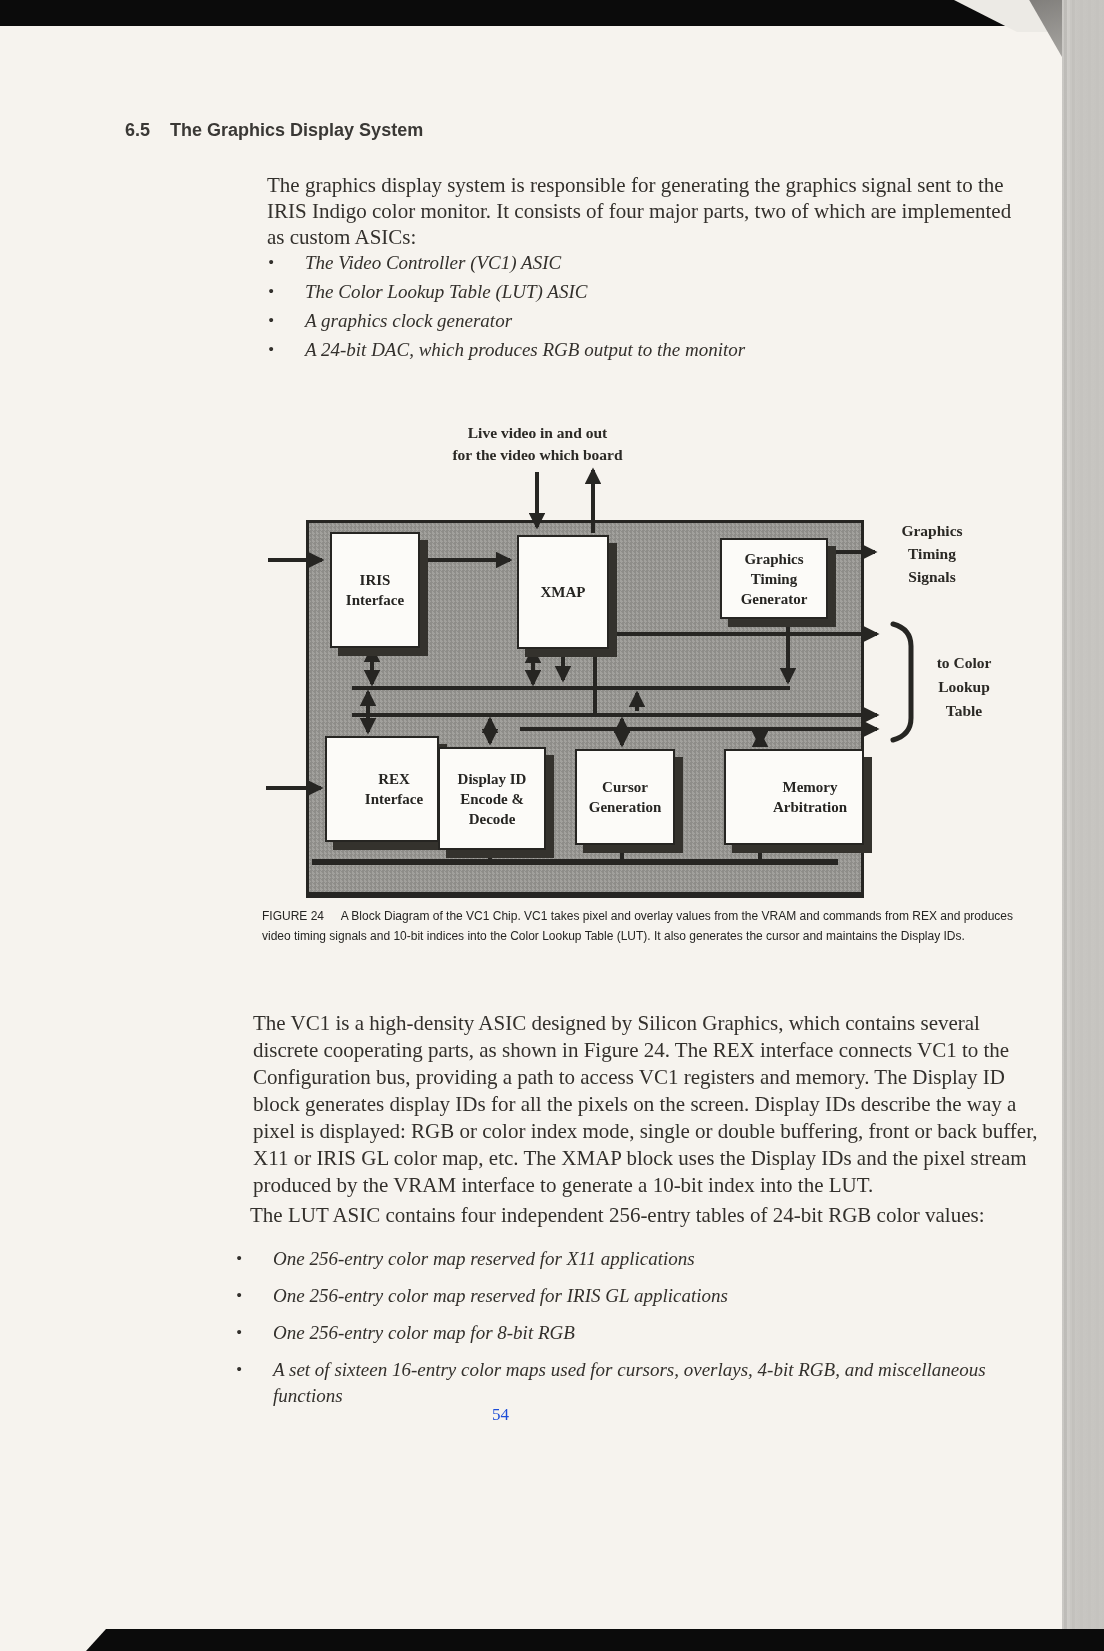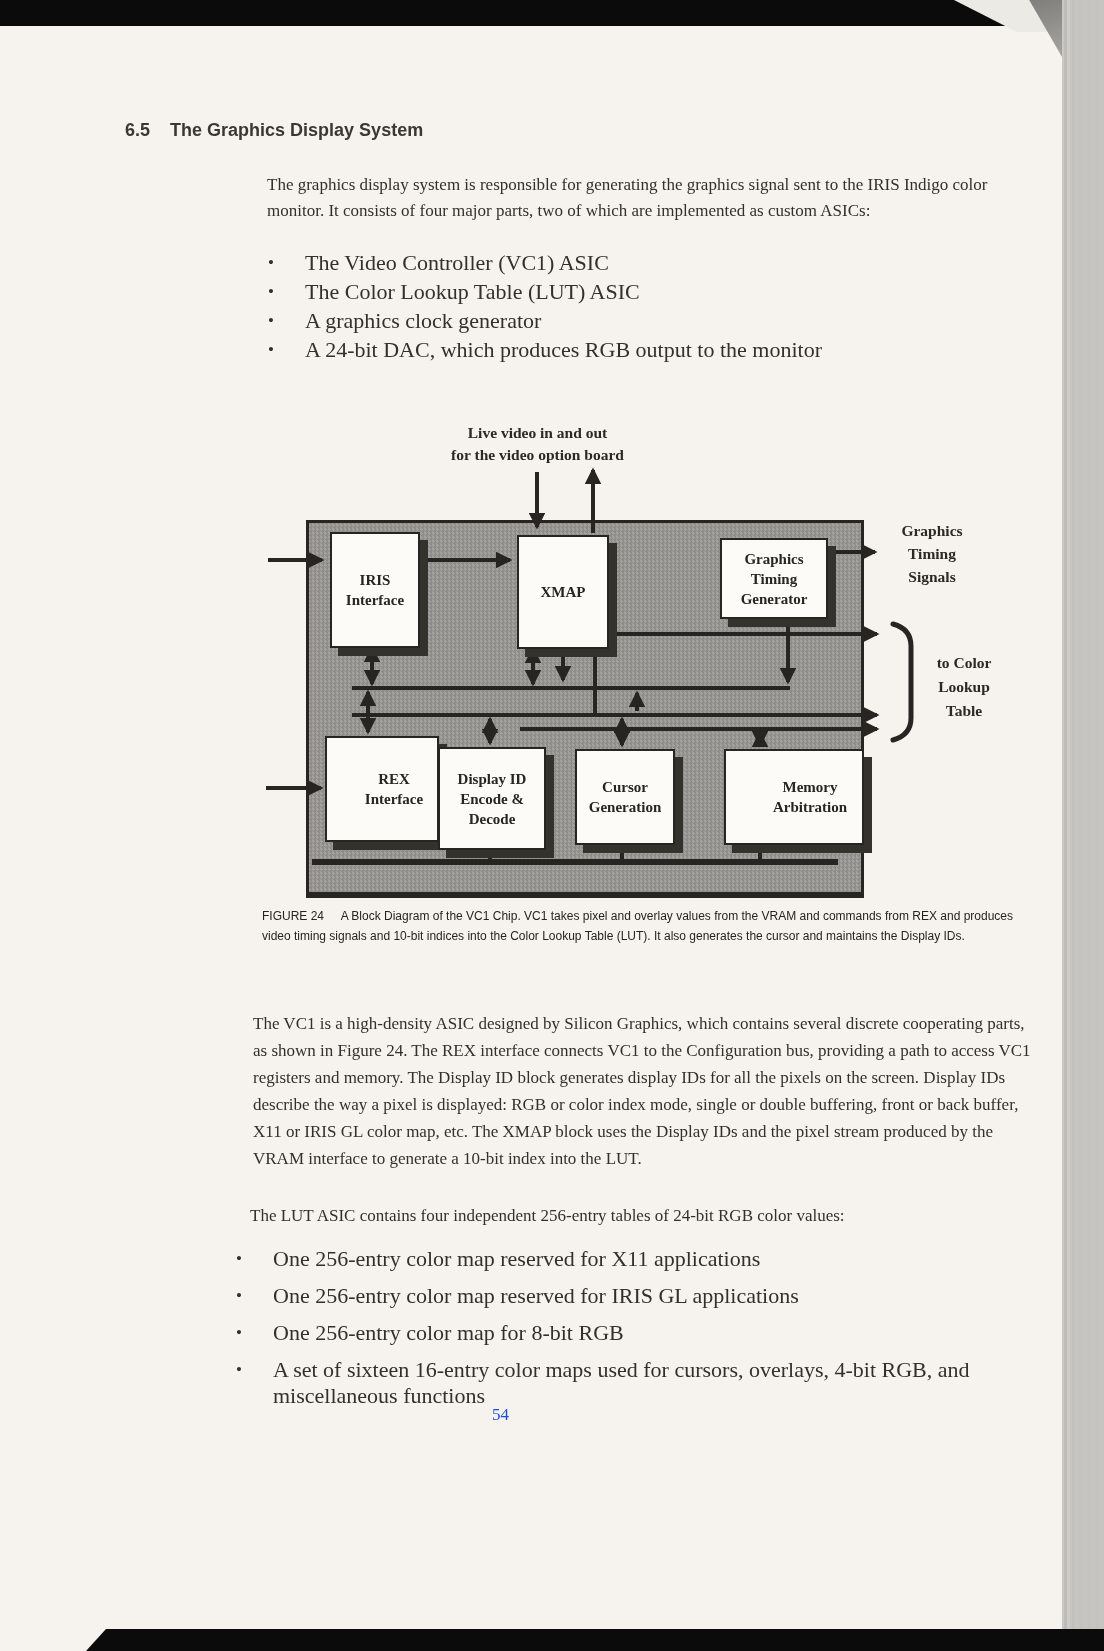--- a/index.html
+++ b/index.html
@@ -16,25 +16,25 @@
   .right-band{position:absolute;top:0;right:0;width:42px;height:100%;
         background:linear-gradient(90deg,rgba(198,196,192,0) 0,rgba(198,196,192,.9) 15px),
         repeating-linear-gradient(90deg,#cac8c4 0 2px,#bcbab6 2px 5px,#d2d0cc 5px 8px);}
   .bottombar{position:absolute;left:86px;right:0;top:1629px;height:22px;background:#0b0b0b;
         clip-path:polygon(0 100%,20px 0,100% 0,100% 100%);}
 
   
   .heading{position:absolute;left:125px;top:120px;margin:0;
         font-family:"Liberation Sans",sans-serif;font-size:18px;font-weight:bold;color:#3a3835;}
   .heading .num{margin-right:15px;}
-  .para{position:absolute;margin:0;font-size:17px;line-height:27px;}
+  .para{position:absolute;margin:0;font-size:21px;line-height:27px;}
   .intro-para{left:267px;top:172px;width:748px;line-height:26px;}
   .bullets{position:absolute;}
   .intro-bullets{left:268px;top:250px;width:740px;}
-  .bullet-row{position:relative;padding-left:37px;font-size:22px;line-height:26px;margin-bottom:3px;}
+  .bullet-row{position:relative;padding-left:37px;font-size:19px;line-height:26px;margin-bottom:3px;font-style:italic;}
   .bullet-row::before{content:"\2022";position:absolute;left:0;top:0;font-size:17px;}
   .body-bullets .bullet-row{margin-bottom:11px;}
   .caption{position:absolute;left:258px;top:903px;width:762px;margin:4px;
         font-family:"Liberation Sans",sans-serif;font-size:12px;line-height:19.5px;color:#252422;}
   .caption .cap-label{margin-right:14px;}
   .body-para1{left:253px;top:1010px;width:790px;}
   .body-para2{left:250px;top:1202px;width:790px;}
   .body-bullets{left:236px;top:1246px;width:770px;}
   .page-number{position:absolute;left:492px;top:1405px;font-size:17px;color:#1d4ed8;}
 
@@ -79,21 +79,21 @@
     <div class="bullet-row"><span>The Video Controller (VC1) ASIC</span></div>
     <div class="bullet-row"><span>The Color Lookup Table (LUT) ASIC</span></div>
     <div class="bullet-row"><span>A graphics clock generator</span></div>
     <div class="bullet-row"><span>A 24-bit DAC, which produces RGB output to the monitor</span></div>
   </div>
 
   <div class="figure">
 
     <div class="fig-toplabel">
       <div>Live video in and out</div>
-      <div>for the video option board</div>
+      <div>for the video which board</div>
     </div>
 
     <div class="panel"></div>
 
     <svg class="connectors" viewBox="0 0 1104 480" xmlns="http://www.w3.org/2000/svg">
       <defs>
         <marker id="ah" viewBox="0 0 10 10" refX="8.5" refY="5" markerWidth="4.2" markerHeight="4.2" orient="auto-start-reverse">
           <path d="M0,0 L10,5 L0,10 z" fill="#262522"></path>
         </marker>
       </defs>

